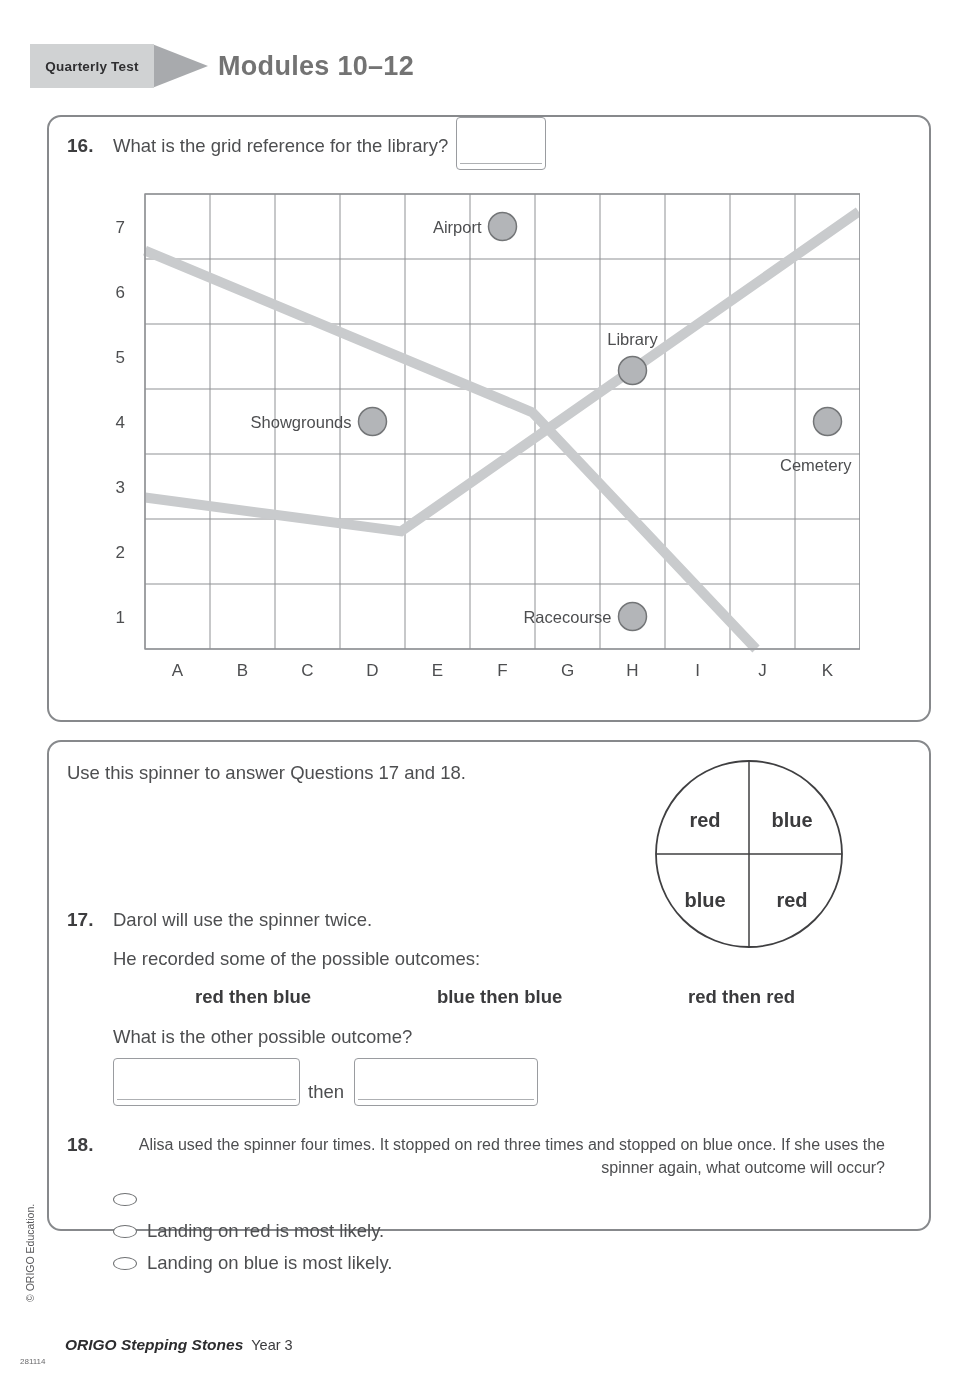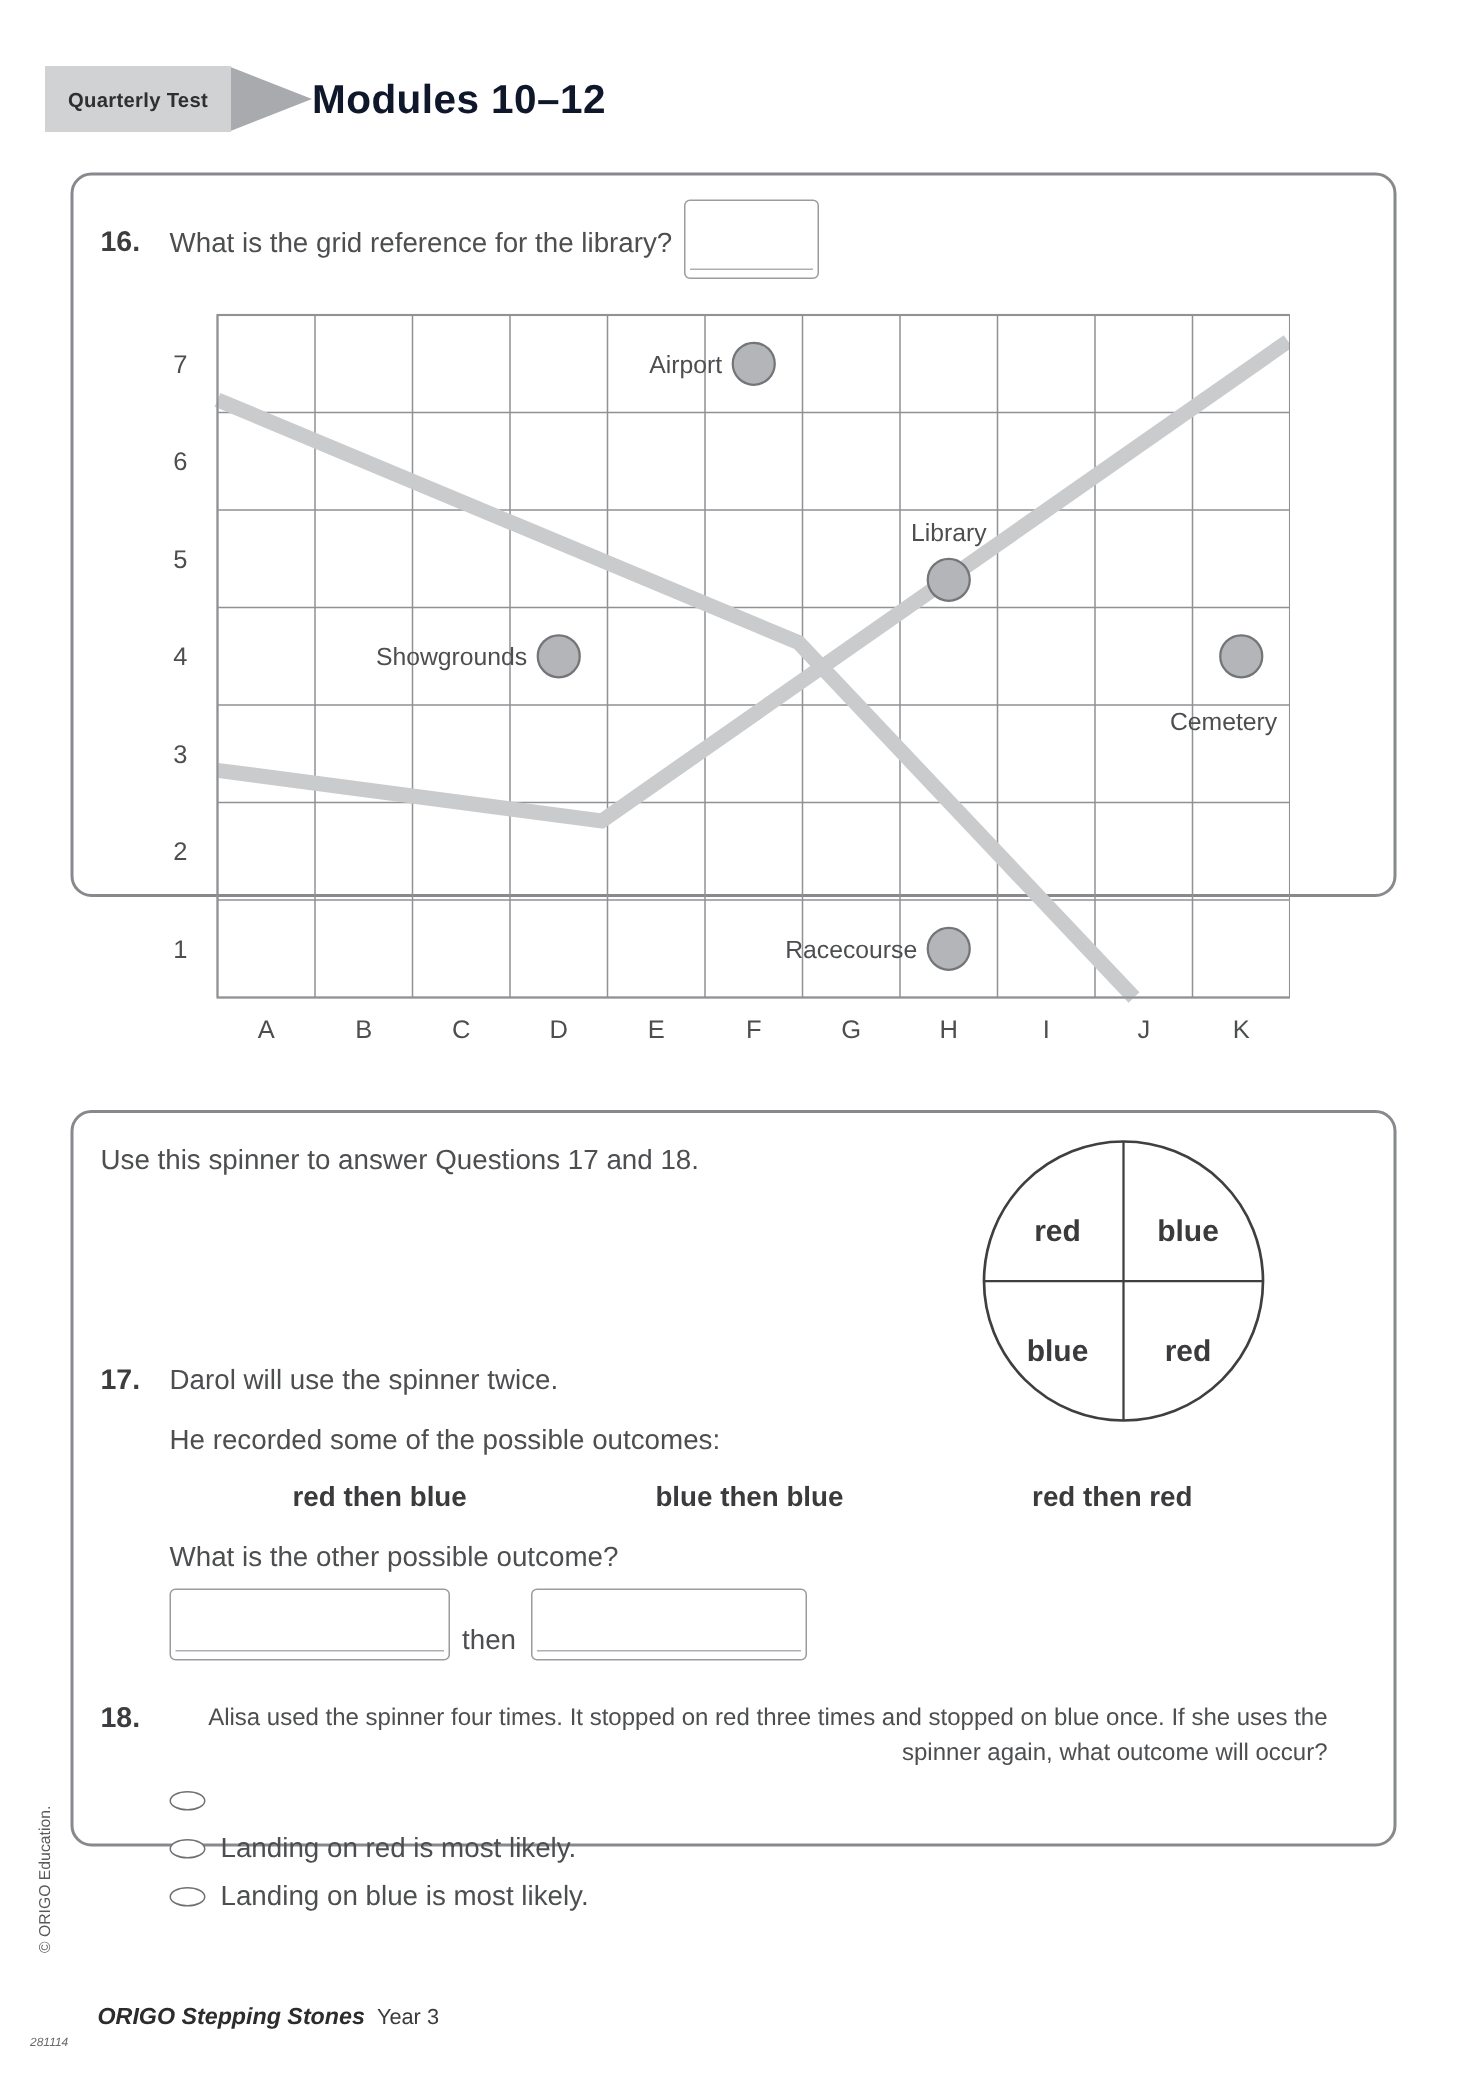--- a/index.html
+++ b/index.html
@@ -14,25 +14,25 @@
   .badge { position:relative; width:178px; height:44px; flex:0 0 auto; }
   .badge-head {
     position:absolute; left:122px; top:0; width:56px; height:44px;
     background:#a8aaad; clip-path:polygon(0 0, 100% 50%, 0 100%);
   }
   .badge-tail {
     position:absolute; left:0; top:0; width:124px; height:44px; background:#d0d2d3;
     display:flex; align-items:center; justify-content:center;
     font-size:13.5px; font-weight:700; color:#2f2f31; letter-spacing:.2px;
   }
-  .page-title { font-size:27px; font-weight:700; color:#0f172a; letter-spacing:.3px; }
+  .page-title { font-size:27px; font-weight:700; color:#737373; margin-left:10px; letter-spacing:.3px; }
 
   
   .panel { position:absolute; left:47px; width:884px; border:2px solid #87898c; border-radius:14px; background:#fff; }
-  .panel-1 { top:115px; height:483px; padding:16px 18px 0; }
+  .panel-1 { top:115px; height:607px; padding:0 18px 0; }
   .panel-2 { top:740px; height:491px; padding:20px 18px 0; }
 
   .q-num { width:46px; flex:0 0 auto; font-size:19px; font-weight:700; color:#3d3d3f; }
   .q-text { font-size:18.5px; }
 
   
   .q16-row { display:flex; align-items:flex-end; }
   .q16-row .q-num, .q16-row .q-text { margin-bottom:13px; }
   .answer-box { position:relative; background:#fff; border:1.6px solid #9a9ca0; border-radius:4px; }
   .answer-box::after {
@@ -83,21 +83,21 @@
   .option-label { font-size:18.5px; }
 
   
   .footer { position:absolute; left:65px; top:1336px; display:flex; align-items:baseline; }
   .brand { font-weight:700; font-style:italic; font-size:15.5px; color:#2c2c2e; }
   .year { font-size:14.5px; margin-left:8px; color:#3b3b3d; }
   .side-copy {
     position:absolute; left:24px; top:1302px; transform:rotate(-90deg);
     transform-origin:0 0; font-size:10.5px; color:#59595b; white-space:nowrap;
   }
-  .print-code { position:absolute; left:20px; top:1357px; font-size:8px; color:#6a6a6c;font-style:italic; }
+  .print-code { position:absolute; left:20px; top:1357px; font-size:8px; color:#6a6a6c; }
 </style>
 </head>
 <body>
 
 <div class="page">
 
   <div class="header">
     <div class="badge">
       <div class="badge-head"></div>
       <div class="badge-tail">Quarterly Test</div>

